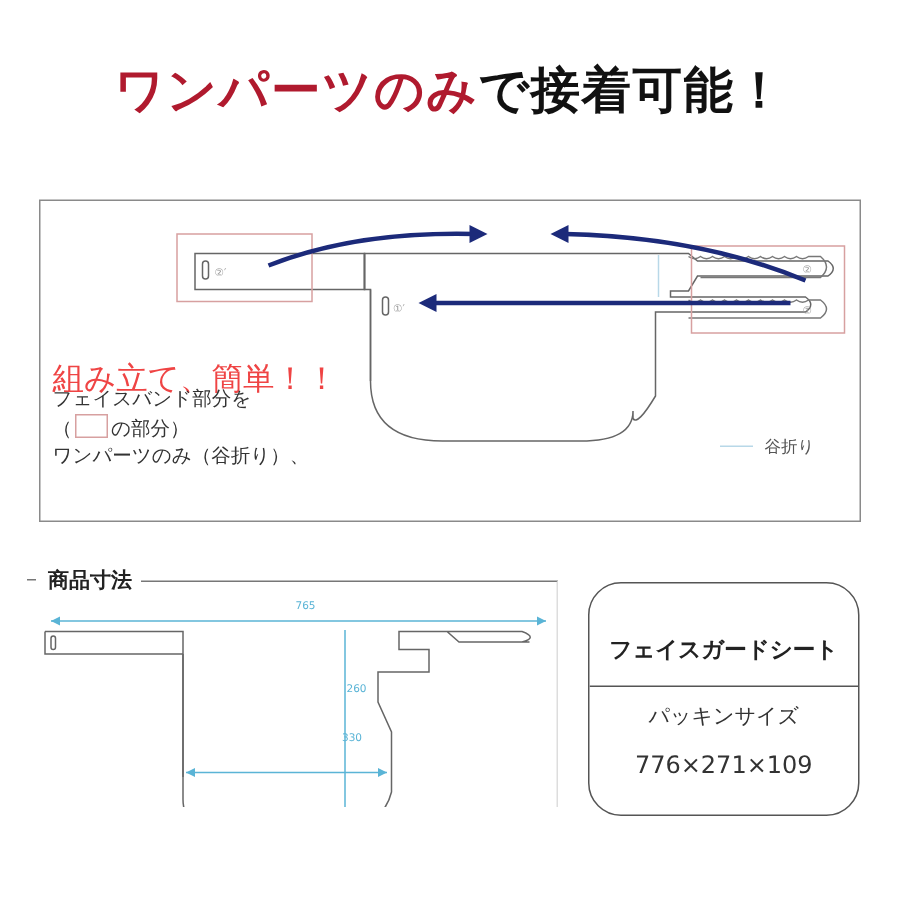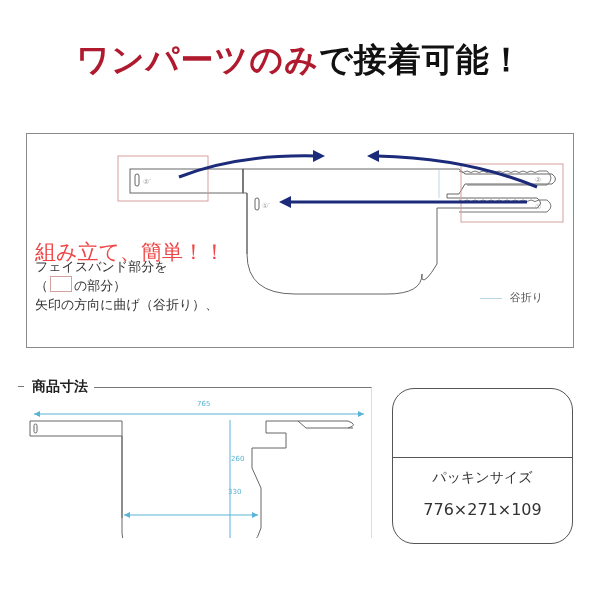--- a/index.html
+++ b/index.html
@@ -64,21 +64,21 @@
     <path d="M152 43 Q210 20 290 22" fill="none" stroke="#1c2a7a" stroke-width="3"></path>
     <polygon points="298,22 286,16 286,28" fill="#1c2a7a"></polygon>
     <path d="M510 53 Q440 24 350 22" fill="none" stroke="#1c2a7a" stroke-width="3"></path>
     <polygon points="340,22 352,16 352,28" fill="#1c2a7a"></polygon>
     <line x1="262" y1="68" x2="500" y2="68" stroke="#1c2a7a" stroke-width="3"></line>
     <polygon points="252,68 264,62 264,74" fill="#1c2a7a"></polygon>
   </svg>
   <div class="assembly-title">組み立て、簡単！！</div>
   <div class="instr" style="top:142px;"><span>（</span><span class="mini-box"></span><span>の部分）</span></div>
   <div class="instr" style="top:123px;">フェイスバンド部分を</div>
-  <div class="instr" style="top:161px;">矢印の方向に曲げ（谷折り）、</div>
+  <div class="instr" style="top:161px;">ワンパーツのみ（谷折り）、</div>
   <div class="legend-fold"><span class="legend-line"></span><span>谷折り</span></div>
 </div>
 
 <div class="dims-dash"></div>
 <div class="panel-dims">
   <svg width="345" height="150" viewBox="0 0 345 150">
     <line x1="8" y1="26" x2="338" y2="26" stroke="#5ab4d6"></line>
     <polygon points="8,26 14,23 14,29" fill="#5ab4d6"></polygon>
     <polygon points="338,26 332,23 332,29" fill="#5ab4d6"></polygon>
     <path d="M4 33 L96 33 L96 145 Q96 160 110 160 L210 160 Q230 160 235 140 L235 100 L226 80 L226 60 L260 60 L260 45 L240 45 L240 33 L272 33 L280 40 L327 40 M272 33 L322 33 Q333 37 322 40" fill="none" stroke="#666"></path>
@@ -90,16 +90,17 @@
     <polygon points="232,127 226,124 226,130" fill="#5ab4d6"></polygon>
     <rect x="8" y="36" width="3" height="9" rx="1.5" fill="none" stroke="#666"></rect>
   </svg>
 </div>
 <div class="dims-label">商品寸法</div>
 <div style="position:absolute;left:197px;top:400px;font-size:7px;color:#5ab4d6;">765</div>
 <div style="position:absolute;left:231px;top:455px;font-size:7px;color:#5ab4d6;">260</div>
 <div style="position:absolute;left:180px;top:488px;font-size:7px;color:#5ab4d6;margin-left:48px;">330</div>
 
 <div class="info-card">
+  <div class="info-title">フェイスガードシート</div>
   <div class="info-divider"></div>
   <div class="info-sub">パッキンサイズ</div>
   <div class="info-size">776×271×109</div>
 </div>
 
 </body></html>

